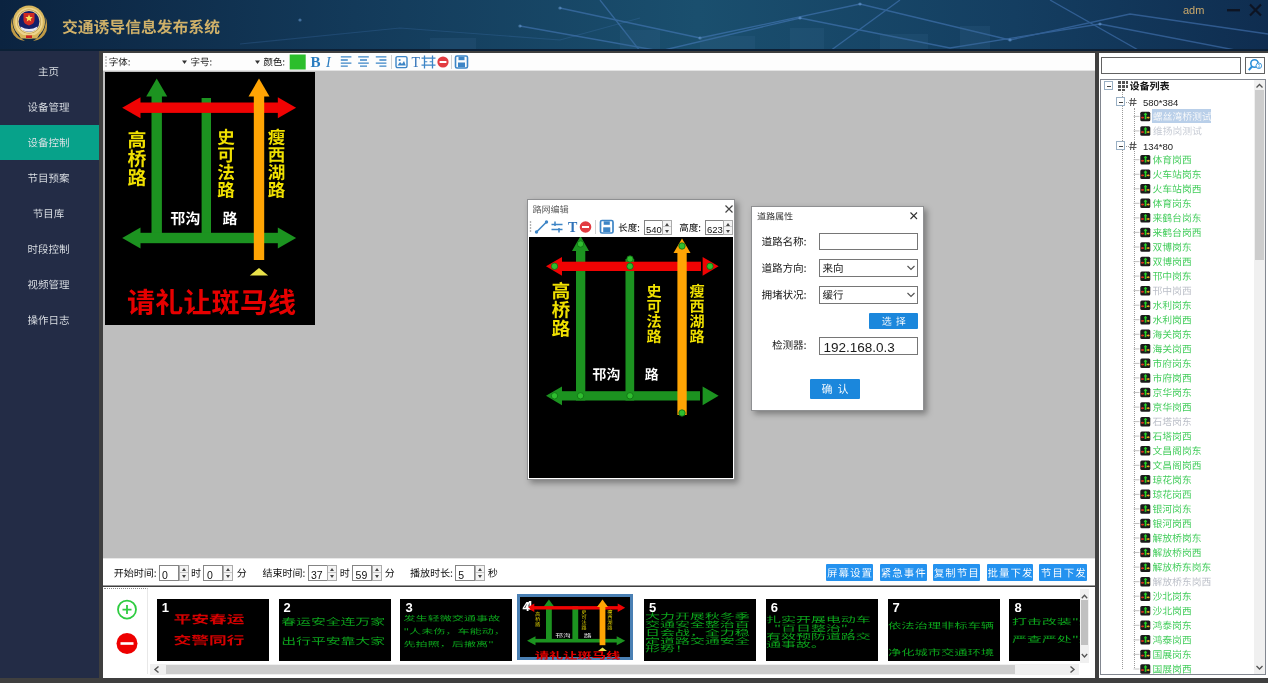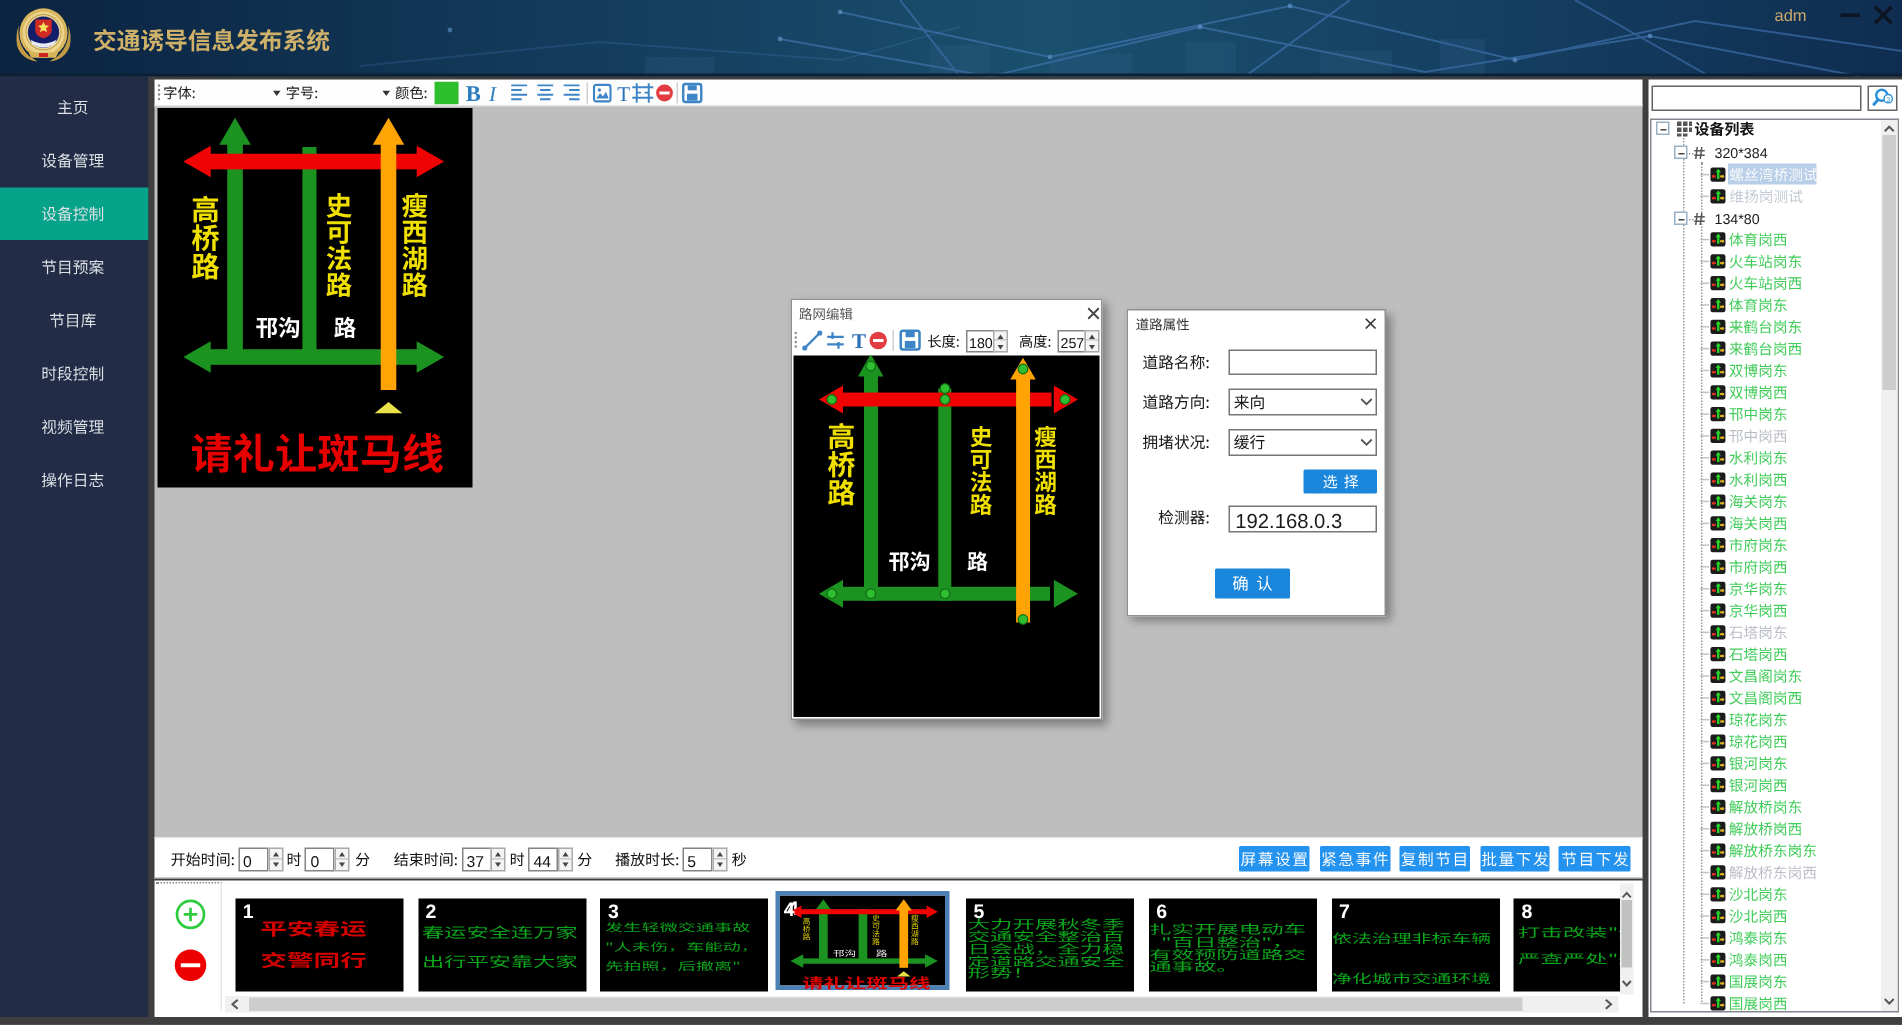--- a/index.html
+++ b/index.html
@@ -180,21 +180,21 @@
     <i class="u"></i>
     <i class="d"></i>
   </div>
 <div class="inbox" style="left:307.5px;top:565px;width:20px;height:15.5px"></div>
 <div class="num" style="left:311px;top:568.5px;font-size:10.5px">37</div>
 <div class="spin" style="left:327.4px;top:565px;height:15.5px">
     <i class="u"></i>
     <i class="d"></i>
   </div>
 <div class="inbox" style="left:352.1px;top:565px;width:20px;height:15.5px"></div>
-<div class="num" style="left:355.6px;top:568.5px;font-size:10.5px">44</div>
+<div class="num" style="left:355.6px;top:568.5px;font-size:10.5px">59</div>
 <div class="spin" style="left:372px;top:565px;height:15.5px">
     <i class="u"></i>
     <i class="d"></i>
   </div>
 <div class="inbox" style="left:454.7px;top:565px;width:20px;height:15.5px"></div>
 <div class="num" style="left:458.2px;top:568.5px;font-size:10.5px">5</div>
 <div class="spin" style="left:475px;top:565px;height:15.5px">
     <i class="u"></i>
     <i class="d"></i>
   </div>
@@ -296,27 +296,27 @@
  <circle cx="58.5" cy="28" r="5.8" fill="#e23b41"></circle>
     <rect x="55" y="27" width="7" height="2" fill="#fff"></rect>
  <path d="M68.5 21 v14" stroke="#d0d0d0"></path>
  <g transform="translate(73.5,21.5)">
       <rect width="12.5" height="12.5" rx="1.5" fill="none" stroke="#3d85c6" stroke-width="1.7"></rect>
       <rect x="3.2" y="0.8" width="6.1" height="3.5" fill="#3d85c6"></rect>
       <rect x="2.7" y="6.8" width="7.1" height="4.7" fill="#3d85c6"></rect>
     </g>
 </svg>
 <div class="inbox" style="left:644.4px;top:219.5px;width:19px;height:15.5px"></div>
-<div class="num" style="left:646px;top:223.5px;font-size:9.5px">180</div>
+<div class="num" style="left:646px;top:223.5px;font-size:9.5px">540</div>
 <div class="spin" style="left:662.4px;top:219.5px;height:15.5px">
     <i class="u"></i>
     <i class="d"></i>
   </div>
 <div class="inbox" style="left:705.4px;top:219.5px;width:19px;height:15.5px"></div>
-<div class="num" style="left:707px;top:223.5px;font-size:9.5px">257</div>
+<div class="num" style="left:707px;top:223.5px;font-size:9.5px">623</div>
 <div class="spin" style="left:723.4px;top:219.5px;height:15.5px">
     <i class="u"></i>
     <i class="d"></i>
   </div>
 <div class="abs" style="left:529px;top:237px;width:204px;height:241px;background:#000"></div>
 <svg class="abs" style="left:529px;top:237px" width="204" height="241" viewBox="0 0 204 241">
  <g fill="#1c9320">
   <polygon points="51.5,-1 43,14 60,14"></polygon>
   <rect x="47" y="12" width="9.3" height="151.5"></rect>
   <rect x="96.5" y="22" width="8.7" height="141.5"></rect>
@@ -406,21 +406,21 @@
 </svg>
 <svg class="abs" style="left:1129.4px;top:96.7px" width="8" height="10">
     <path d="M2.5 1 L1.5 9 M5.5 1 L4.5 9 M0.5 3.5 h7 M0.5 6.5 h7" stroke="#555" stroke-width="1"></path>
   </svg>
 <svg class="abs" style="left:1129.4px;top:140.8px" width="8" height="10">
     <path d="M2.5 1 L1.5 9 M5.5 1 L4.5 9 M0.5 3.5 h7 M0.5 6.5 h7" stroke="#555" stroke-width="1"></path>
   </svg>
 
 <div class="abs" style="left:1151.9px;top:109.3px;width:59.5px;height:14.2px;background:#b9cfe9"></div>
 
-<div class="num" style="left:1143px;top:96.6px;font-size:9.5px;color:#1c1c1c">320*384</div>
+<div class="num" style="left:1143px;top:96.6px;font-size:9.5px;color:#1c1c1c">580*384</div>
 <div class="num" style="left:1143px;top:140.7px;font-size:9.5px;color:#1c1c1c">134*80</div>
 
 <svg class="abs" style="left:0;top:0;z-index:60;pointer-events:none" width="1268" height="683">
 <defs>
 <path id="g0" d="M632 424 753 389Q696 255 604 162Q512 69 389 8Q266 -52 117 -89Q110 -75 97 -55Q84 -35 70 -15Q56 5 44 18Q190 46 306 97Q422 148 505 228Q588 308 632 424ZM296 597 414 552Q379 508 334 465Q288 422 240 384Q191 346 147 318Q136 330 119 347Q102 364 84 380Q65 396 51 406Q97 429 142 460Q188 490 228 526Q268 561 296 597ZM373 419Q439 258 586 158Q732 58 959 24Q947 11 932 -8Q918 -27 906 -48Q894 -68 886 -84Q726 -54 608 7Q489 68 406 162Q322 257 265 386ZM59 723H941V606H59ZM596 535 690 603Q734 573 784 536Q833 499 877 462Q921 424 949 392L846 313Q822 344 780 384Q738 423 690 463Q641 503 596 535ZM401 822 515 862Q535 830 556 791Q578 752 588 724L467 679Q459 707 440 748Q421 789 401 822Z"></path>
 <path id="g1" d="M274 467V90H159V356H33V467ZM46 742 127 814Q157 790 191 761Q225 732 256 704Q288 675 307 652L221 570Q203 594 173 624Q143 654 110 685Q76 716 46 742ZM436 659 513 723Q558 708 611 686Q664 665 713 642Q762 619 796 600L713 528Q684 547 636 570Q588 594 536 618Q483 641 436 659ZM361 599H870V512H473V81H361ZM814 599H928V184Q928 147 920 126Q911 106 887 94Q864 82 830 80Q797 77 752 77Q748 99 740 126Q731 152 722 172Q745 171 768 171Q791 171 799 171Q807 171 810 174Q814 178 814 186ZM370 818H846V727H370ZM423 458H853V374H423ZM423 318H853V231H423ZM588 558H695V85H588ZM803 818H831L854 824L925 767Q873 716 803 666Q733 617 664 583Q654 598 636 618Q617 638 605 650Q642 669 680 694Q719 720 752 747Q784 774 803 797ZM223 135Q247 135 270 118Q292 101 331 78Q380 49 446 41Q513 33 595 33Q636 33 685 34Q734 36 786 39Q839 42 888 46Q936 51 975 56Q969 41 962 20Q955 -1 950 -22Q944 -43 943 -59Q914 -60 871 -62Q828 -64 778 -66Q729 -67 680 -68Q631 -69 591 -69Q498 -69 433 -58Q368 -48 315 -18Q285 -1 261 18Q237 36 221 36Q205 36 184 18Q164 0 142 -27Q120 -54 98 -85L25 16Q76 68 129 102Q182 135 223 135Z"></path>
 <path id="g2" d="M368 663H957V562H368ZM400 357H745V255H400ZM601 753H717V379H601ZM836 848 911 761Q843 744 759 733Q675 722 587 716Q499 711 417 709Q415 728 406 754Q398 780 389 799Q448 801 510 805Q571 809 630 816Q690 822 742 830Q795 837 836 848ZM834 233H944Q944 233 944 218Q943 203 941 193Q936 117 930 68Q923 18 914 -10Q906 -39 893 -53Q879 -69 862 -76Q845 -82 823 -85Q804 -87 773 -88Q742 -88 707 -86Q706 -65 698 -38Q691 -11 679 8Q708 5 733 4Q758 4 770 4Q780 4 788 6Q795 7 802 13Q809 21 815 44Q821 66 826 108Q830 151 834 219ZM558 619 649 587Q621 538 581 492Q541 447 494 410Q446 374 395 349Q383 369 361 395Q339 421 321 436Q368 455 413 484Q458 512 496 547Q534 582 558 619ZM755 617Q778 582 814 547Q850 512 892 483Q935 454 976 435Q958 421 936 395Q913 369 901 349Q857 374 814 412Q771 449 734 494Q697 539 670 585ZM499 323H616Q613 248 604 184Q595 121 574 68Q552 16 512 -25Q472 -66 406 -96Q400 -82 388 -64Q377 -47 364 -31Q351 -15 338 -4Q392 19 423 50Q454 82 470 122Q485 163 491 213Q497 263 499 323ZM737 233H867V138H718ZM712 357H820Q811 300 799 241Q787 182 776 138H671Q682 183 694 243Q705 303 712 357ZM84 765 166 833Q190 810 218 782Q245 753 270 725Q295 697 310 674L222 596Q208 619 185 648Q162 678 135 709Q108 740 84 765ZM162 -68 133 44 154 82 354 249Q361 225 374 194Q388 164 398 148Q329 88 286 50Q242 12 218 -10Q193 -33 181 -46Q169 -59 162 -68ZM36 546H230V431H36ZM162 -68Q158 -54 148 -34Q138 -15 126 4Q114 23 104 33Q120 45 138 70Q155 95 155 130V546H272V47Q272 47 261 39Q250 31 234 18Q217 6 200 -9Q184 -24 173 -40Q162 -56 162 -68Z"></path>
 <path id="g3" d="M56 310H947V199H56ZM617 368H742V33Q742 -13 728 -37Q714 -61 678 -73Q643 -84 591 -86Q539 -89 470 -89Q466 -65 454 -34Q441 -4 430 19Q461 18 494 17Q528 16 554 16Q581 16 590 16Q606 16 612 20Q617 25 617 36ZM189 155 270 229Q303 208 337 180Q371 152 401 124Q431 97 449 72L361 -10Q346 14 318 44Q289 73 256 102Q222 132 189 155ZM122 763H248V535Q248 514 258 504Q267 493 294 490Q322 486 375 486Q388 486 414 486Q439 486 472 486Q505 486 541 486Q577 486 612 486Q646 486 674 486Q702 486 718 486Q757 486 778 490Q798 494 808 508Q817 521 821 547Q843 535 876 526Q909 518 934 513Q926 463 905 436Q884 409 842 399Q801 389 729 389Q717 389 690 389Q663 389 628 389Q592 389 553 389Q514 389 478 389Q443 389 416 389Q389 389 377 389Q280 389 224 401Q168 413 145 444Q122 475 122 533ZM161 655H709V721H122V823H827V552H161Z"></path>
 <path id="g4" d="M383 543H887V449H383ZM383 397H887V304H383ZM443 39H828V-57H443ZM313 693H961V596H313ZM368 247H900V-85H794V152H470V-88H368ZM539 813 641 852Q661 821 682 784Q703 747 714 719L609 673Q599 701 579 741Q559 781 539 813ZM235 846 342 813Q313 729 272 644Q231 560 184 485Q136 410 85 352Q80 366 69 388Q58 411 46 434Q34 456 24 470Q66 516 106 576Q145 637 178 706Q212 775 235 846ZM158 568 267 677 268 676V-93H158Z"></path>
 <path id="g5" d="M297 539V492H694V539ZM297 406V360H694V406ZM297 670V624H694V670ZM181 761H815V268H181ZM438 860 584 842Q567 807 549 776Q531 745 517 722L407 744Q416 771 425 803Q434 835 438 860ZM252 207H374V70Q374 48 386 42Q398 37 442 37Q449 37 466 37Q482 37 503 37Q524 37 545 37Q566 37 584 37Q602 37 612 37Q636 37 648 44Q660 51 666 74Q671 98 673 145Q686 136 706 128Q725 119 746 112Q767 106 783 102Q776 32 760 -6Q743 -44 710 -58Q678 -72 621 -72Q611 -72 592 -72Q573 -72 549 -72Q525 -72 501 -72Q477 -72 458 -72Q438 -72 430 -72Q359 -72 320 -60Q282 -47 267 -16Q252 15 252 69ZM414 237 506 288Q530 267 554 240Q579 213 599 186Q619 159 631 136L533 79Q523 102 504 130Q484 157 460 186Q437 214 414 237ZM742 198 849 242Q872 209 894 170Q916 132 934 96Q951 59 960 28L845 -22Q838 8 822 46Q806 84 785 124Q764 163 742 198ZM126 223 232 179Q220 145 205 105Q190 65 174 28Q158 -10 141 -41L30 13Q48 41 66 77Q83 113 99 151Q115 189 126 223Z"></path>

